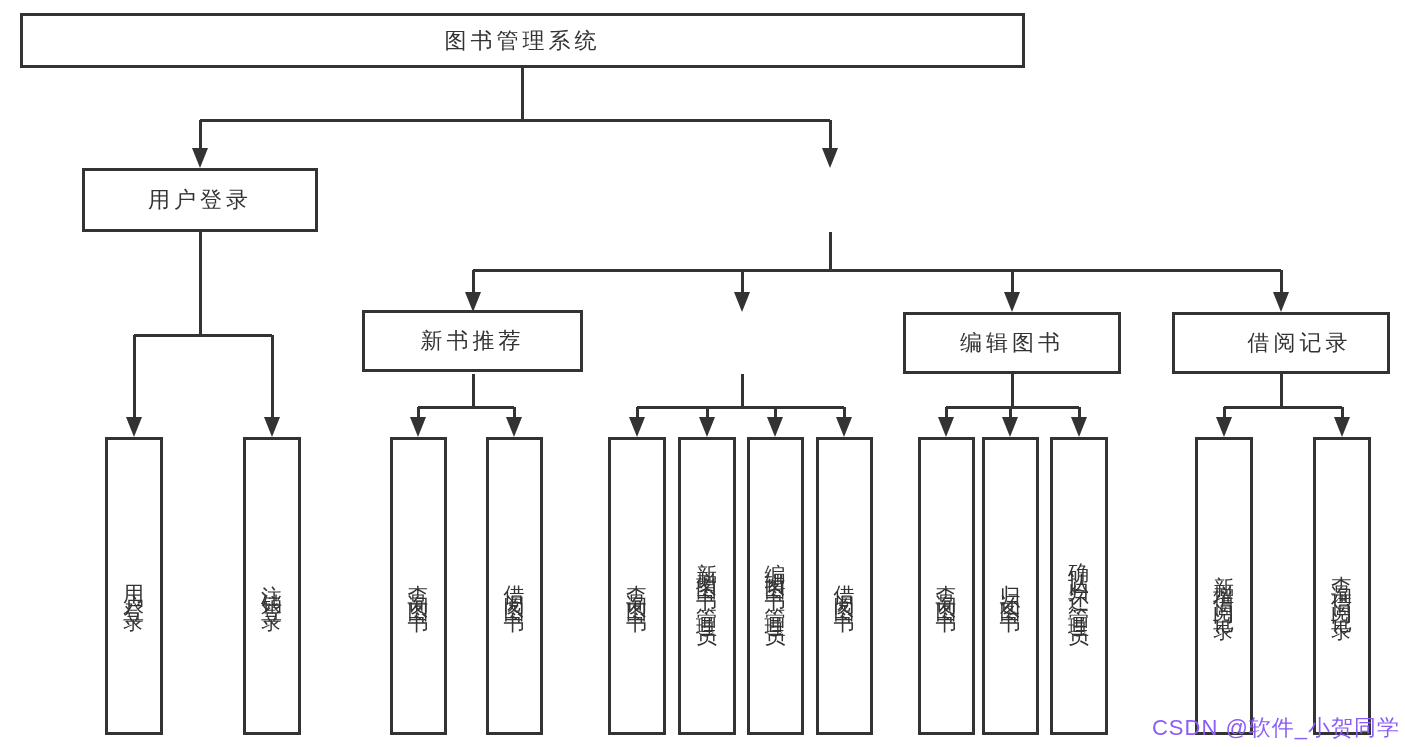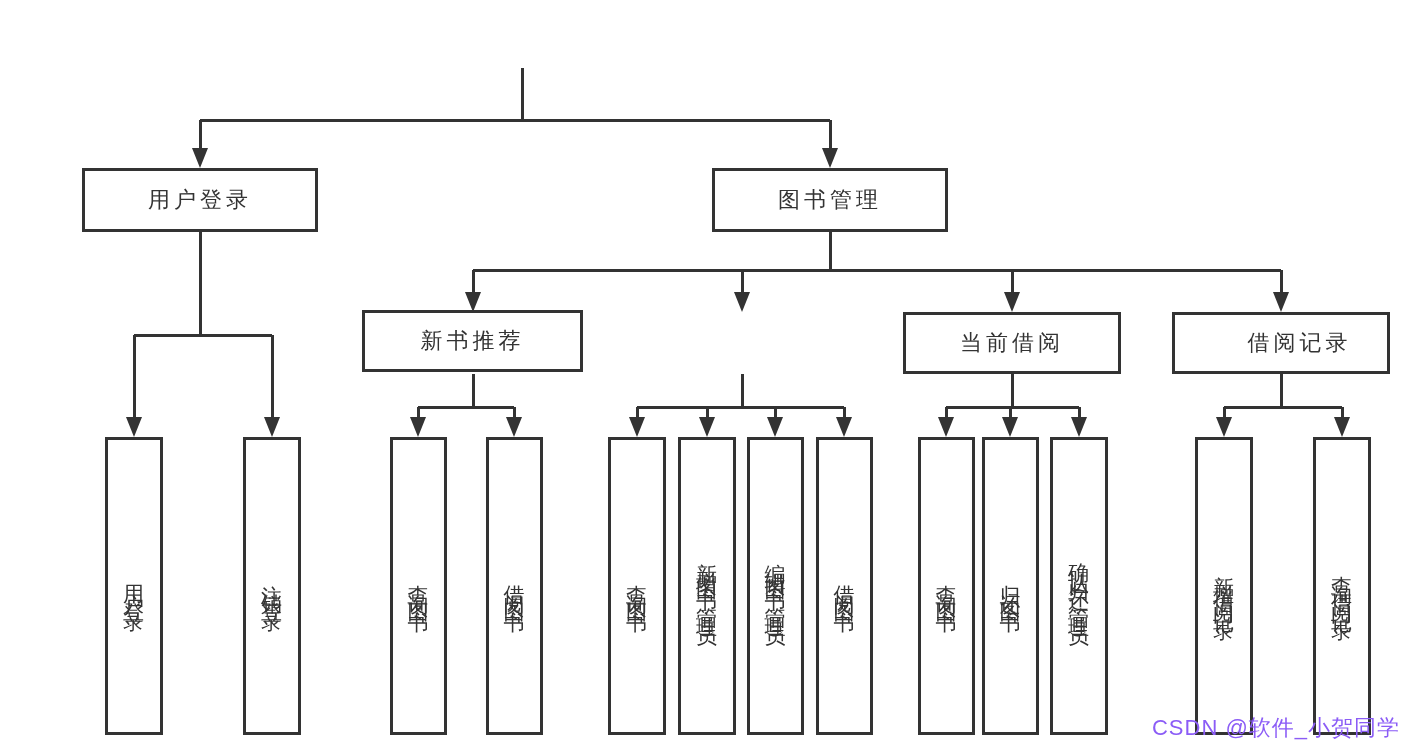--- a/index.html
+++ b/index.html
@@ -84,33 +84,33 @@
       <polygon points="767,417 783,417 775,437"></polygon>
       <polygon points="836,417 852,417 844,437"></polygon>
       <polygon points="938,417 954,417 946,437"></polygon>
       <polygon points="1002,417 1018,417 1010,437"></polygon>
       <polygon points="1071,417 1087,417 1079,437"></polygon>
       <polygon points="1216,417 1232,417 1224,437"></polygon>
       <polygon points="1334,417 1350,417 1342,437"></polygon>
     </g>
   </svg>
 
+  <div class="box" id="n-root">
+    <span class="h-label">图书管理系统</span>
+  </div>
 
   <div class="box" id="n-user-login">
     <span class="h-label">用户登录</span>
-  </div>
-  <div class="box" id="n-book-mgmt">
-    <span class="h-label">图书管理</span>
   </div>
 
   <div class="box" id="n-new-book-rec">
     <span class="h-label">新书推荐</span>
   </div>
   <div class="box" id="n-current-borrow">
-    <span class="h-label">当前借阅</span>
+    <span class="h-label">编辑图书</span>
   </div>
   <div class="box" id="n-borrow-records">
     <span class="h-label">借阅记录</span>
   </div>
 
   <div class="box leaf" id="n-ul-login">
     <span class="v-label">用户登录</span>
   </div>
   <div class="box leaf" id="n-ul-logout">
     <span class="v-label">注销登录</span>

